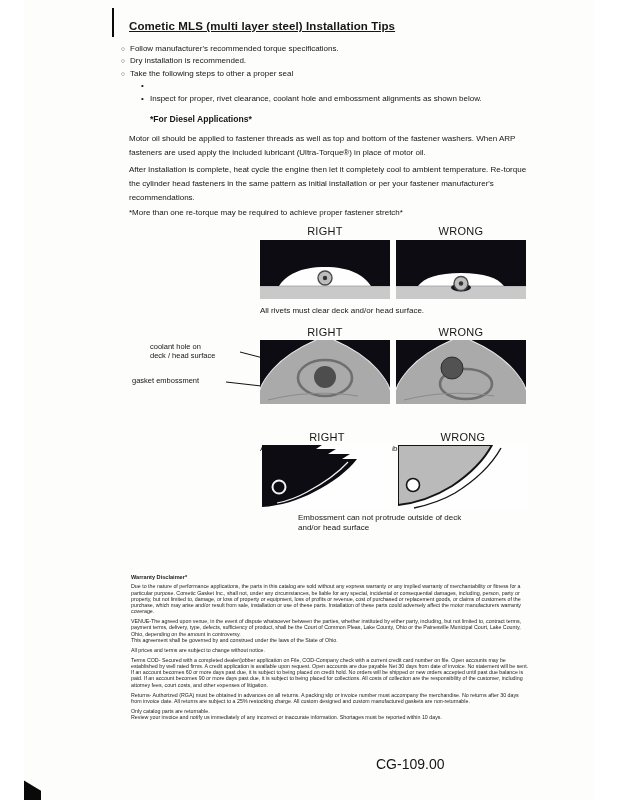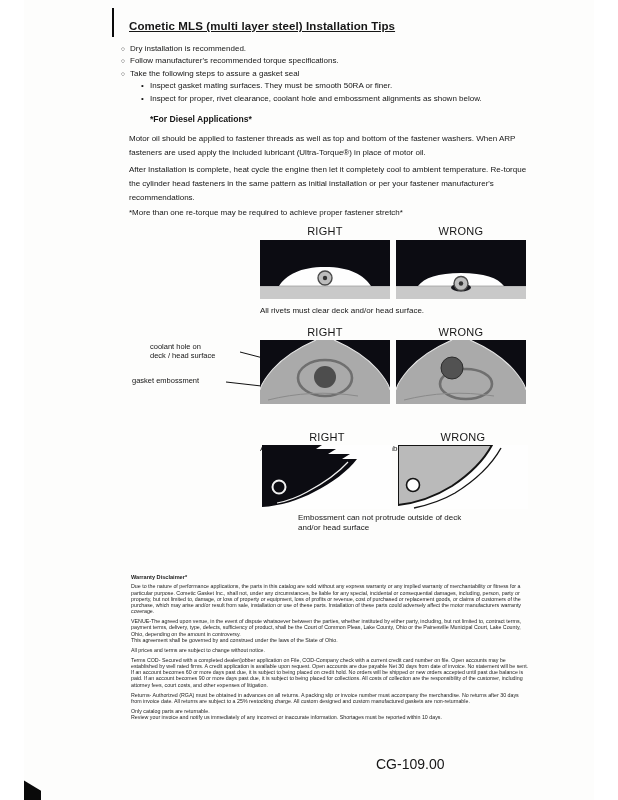--- a/index.html
+++ b/index.html
@@ -50,33 +50,32 @@
 
 <div class="page">
 
   <div class="reg-mark"></div>
 
   <div class="title">Cometic MLS (multi layer steel) Installation Tips</div>
 
   <div class="tips">
     <div class="tip-row">
       <span class="marker">○</span>
+      <span>Follow manufacturer's recommended torque specifications.</span>
+    </div>
+    <div class="tip-row">
+      <span class="marker">○</span>
       <span>Dry installation is recommended.</span>
     </div>
     <div class="tip-row">
       <span class="marker">○</span>
-      <span>Follow manufacturer's recommended torque specifications.</span>
-    </div>
-    <div class="tip-row">
-      <span class="marker">○</span>
-      <span>Take the following steps to assure a gasket seal</span>
+      <span>Take the following steps to other a proper seal</span>
     </div>
     <div class="tip-row sub">
       <span class="marker dot">•</span>
-      <span>Inspect gasket mating surfaces.  They must be smooth 50RA or finer.</span>
     </div>
     <div class="tip-row sub">
       <span class="marker dot">•</span>
       <span>Inspect for proper, rivet clearance, coolant hole and embossment alignments as shown below.</span>
     </div>
   </div>
 
   <div class="diesel-heading">*For Diesel Applications*</div>
   <div class="para p1">Motor oil should be applied to fastener threads as well as top and bottom of the fastener washers. When ARP fasteners are used apply the included lubricant (Ultra-Torque®) in place of motor oil.</div>
   <div class="para p3">*More than one re-torque may be required to achieve proper fastener stretch*</div>

